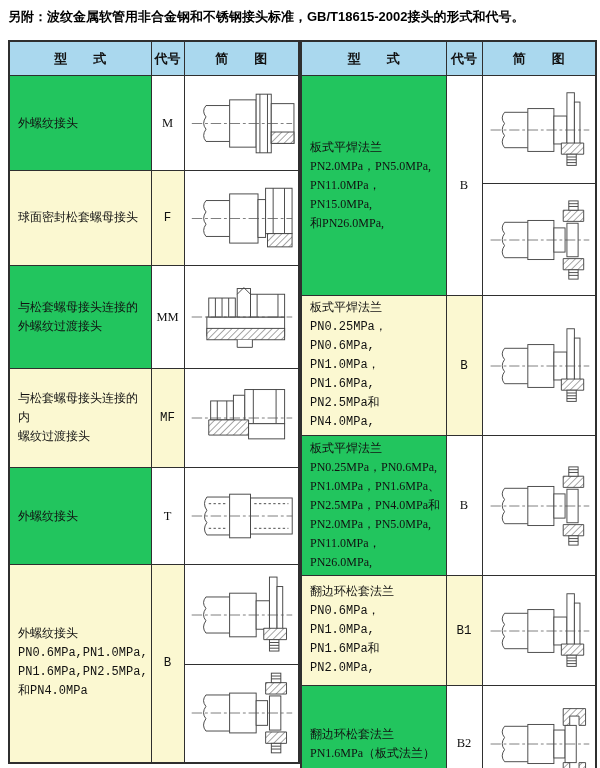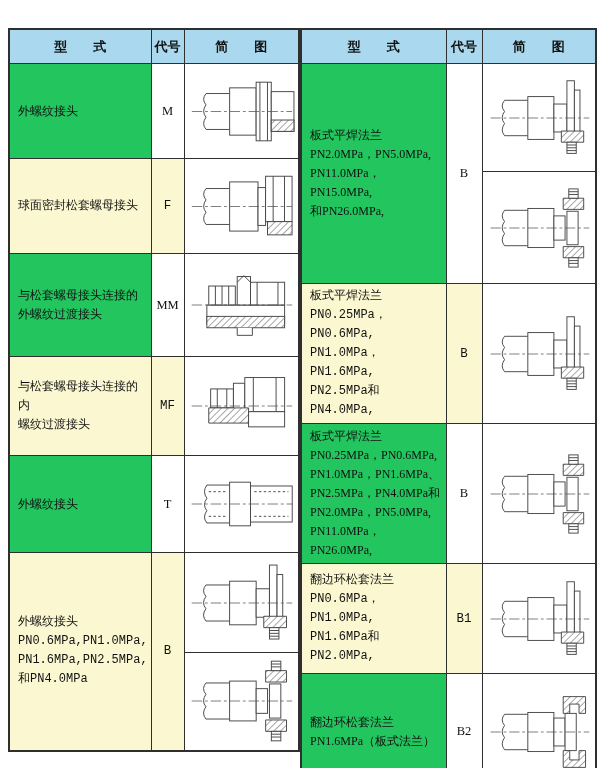--- a/index.html
+++ b/index.html
@@ -1,39 +1,40 @@
 <!DOCTYPE html>
 <html style="--header-bg: #aad8ee; --highlight-bg: #fbf8d1; --border: #2f2f2f; --diagram-stroke: #444444;"><head>
 <meta charset="utf-8">
 <style>
   html,body{margin:0;padding:0;background:#fff;}
   #page{position:relative;width:600px;height:768px;background:#fff;overflow:hidden;
         font-family:"Liberation Serif",serif;color:#111;border-right:1px solid #c9c9c9;}
   #title{position:absolute;left:8px;top:8px;width:586px;
          font-family:"Liberation Sans",sans-serif;font-weight:bold;font-size:13px;color:#000;}
-  table{border-collapse:collapse;table-layout:fixed;position:absolute;top:28px;
+  table{border-collapse:collapse;table-layout:fixed;position:absolute;top:40px;
         border:2px solid var(--border,#2f2f2f);padding-left:16px;}
   #left-table{left:8px;width:290px;}
   #right-table{left:300px;width:295px;}
   td,th{border:1px solid var(--border,#2f2f2f);padding:0;overflow:hidden;}
   th{background:var(--header-bg,#aad8ee);font-family:"Liberation Serif",serif;
      font-weight:bold;font-size:13px;color:#111;height:33px;}
   td.type{padding:3px 5px 3px 8px;font-size:12px;line-height:19px;vertical-align:middle;
           white-space:pre-line;background:#22c55e;}
   td.code{text-align:center;vertical-align:middle;font-size:12.5px;background:#fff;}
   td.diag{text-align:center;vertical-align:middle;background:#fff;}
   td.hl{background:var(--highlight-bg,#fbf8d1);font-family:Liberation Mono, monospace;}
   svg.d{display:inline-block;vertical-align:middle;}
   #defs-holder{position:absolute;width:0;height:0;overflow:hidden;}
 </style>
 </head>
 <body>
 
 <div id="page">
 
+  <div id="title">另附：波纹金属软管用非合金钢和不锈钢接头标准，GB/T18615-2002接头的形式和代号。</div>
 
   <svg id="defs-holder" aria-hidden="true">
     <defs>
       <pattern id="hatch" width="5" height="5" patternUnits="userSpaceOnUse" patternTransform="rotate(45)">
         <rect width="5" height="5" fill="#fff"></rect>
         <line x1="0" y1="0" x2="0" y2="5" stroke="#555" stroke-width="1.1"></line>
       </pattern>
       <g id="g-cl">
           <path d="M6,46 H112" stroke="#555" stroke-width="0.8" stroke-dasharray="11 3 3 3" fill="none"></path>
         </g>

